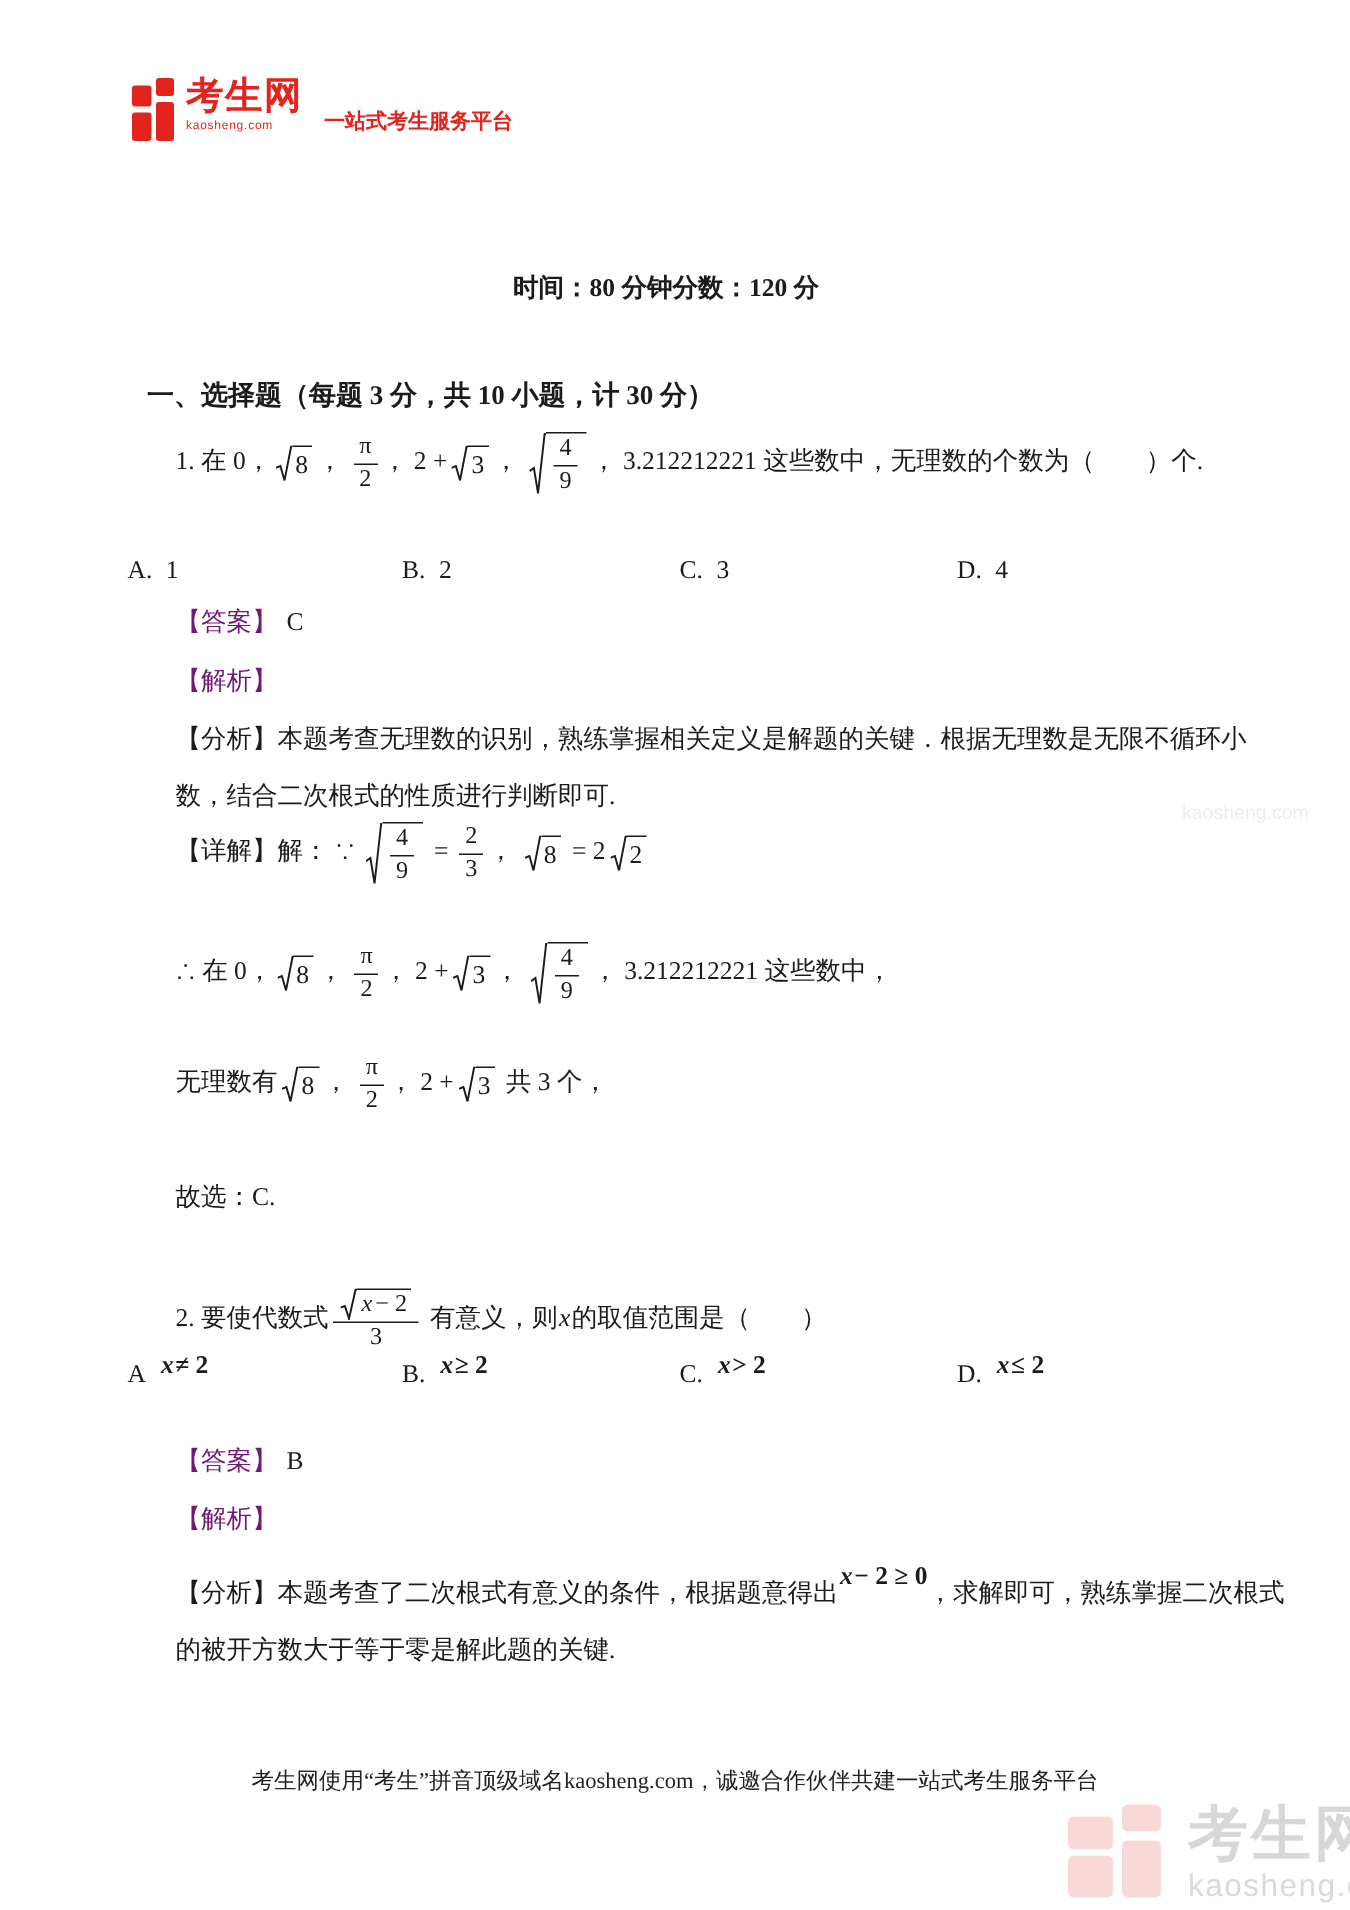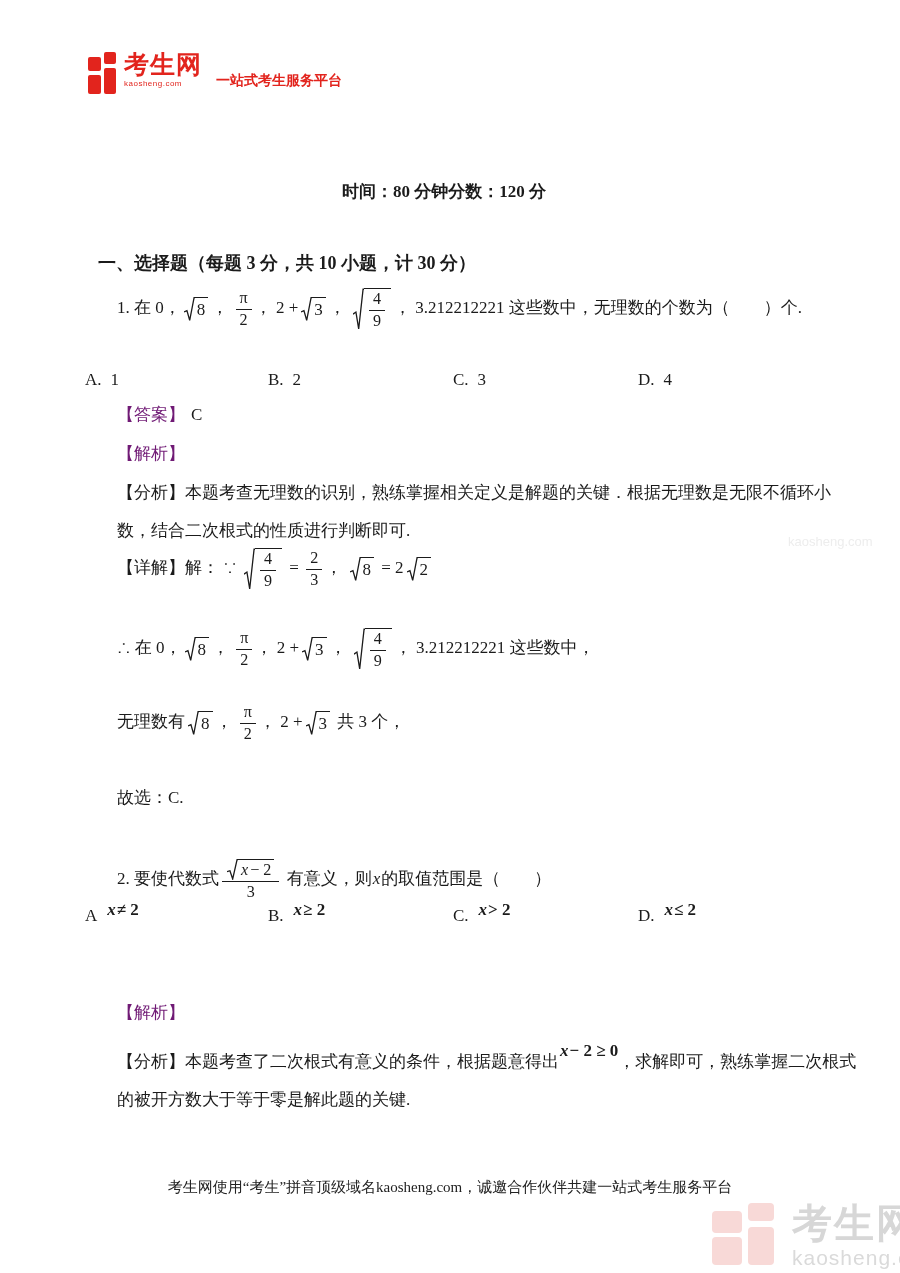--- a/index.html
+++ b/index.html
@@ -293,20 +293,23 @@
     <span class="opt">
         <span>C.</span>
         <span class="opt-f"><span class="var">x</span><span>&gt; 2</span></span>
       </span>
     <span class="opt">
         <span>D.</span>
         <span class="opt-f"><span class="var">x</span><span>≤ 2</span></span>
       </span>
   </div>
 
+  <div class="blk" style="top:962px">
+    <span class="blue">【答案】</span><span class="ansv">B</span>
+  </div>
   <div class="blk" style="top:1001px">
     <span class="blue">【解析】</span>
   </div>
 
   <div class="blk para" style="top:1032px">
     <span>【分析】</span><span>本题考查了二次根式有意义的条件，根据题意得出</span><span class="raised"><span class="var">x</span><span>− 2 ≥ 0</span></span><span>，求解即可，熟练掌握二次根式的被开方数大于等于零是解此题的关键.</span>
   </div>
 
   <div class="footer">考生网使用“考生”拼音顶级域名kaosheng.com，诚邀合作伙伴共建一站式考生服务平台</div>
 

